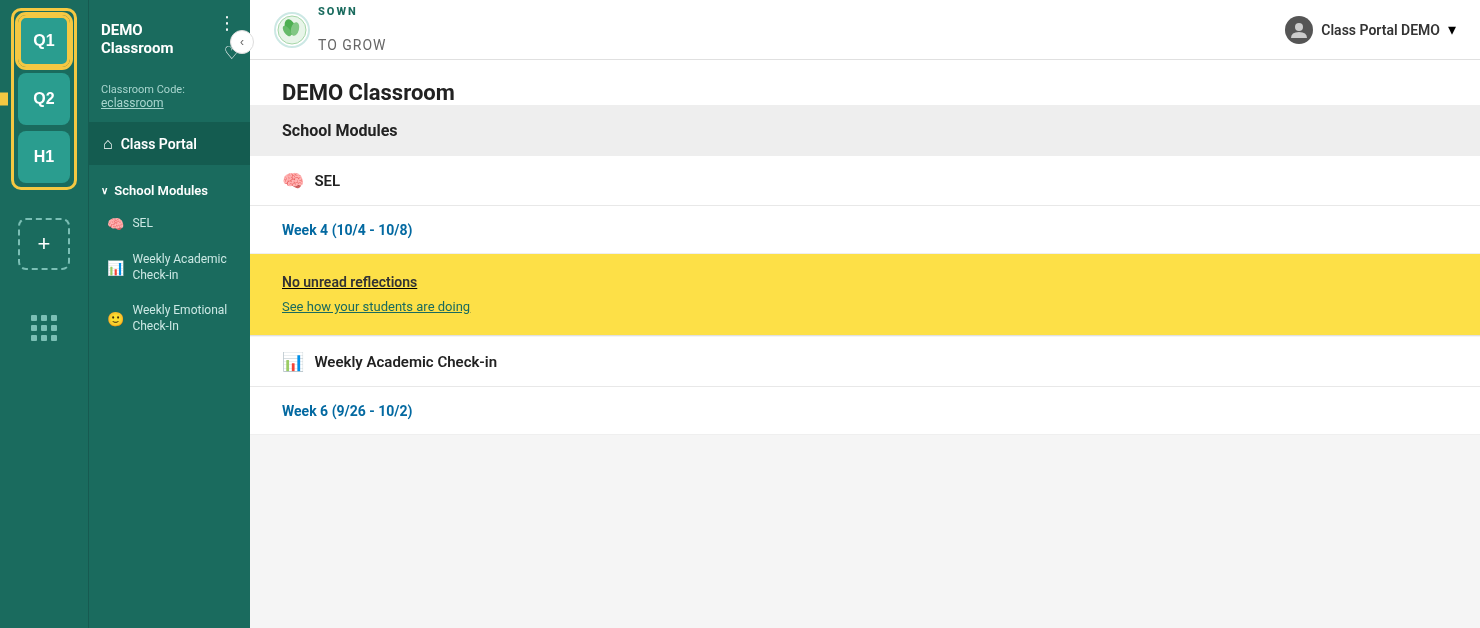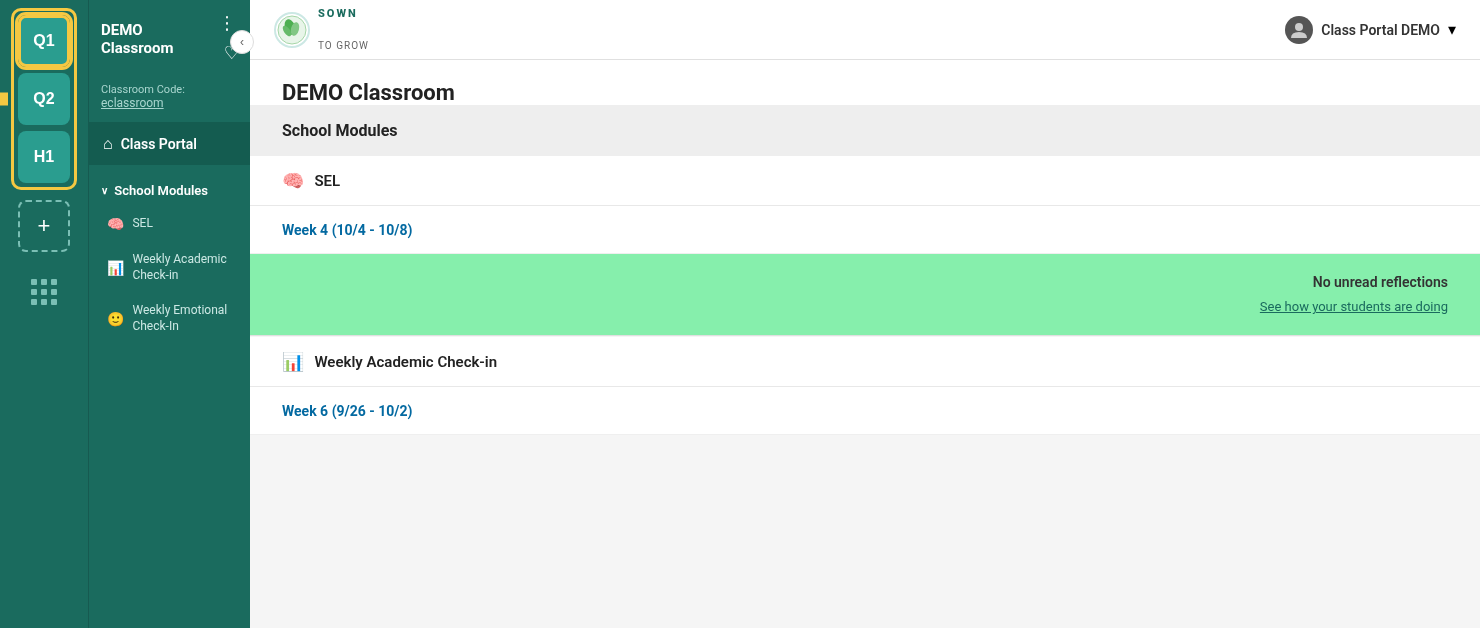--- a/index.html
+++ b/index.html
@@ -6,21 +6,21 @@
     body { font-family: -apple-system, BlinkMacSystemFont, 'Segoe UI', Roboto, sans-serif; display: flex; height: 628px; overflow: hidden; background: #f5f5f5; }
 
     
     .icon-sidebar {
       width: 88px;
       background: #1a6b5e;
       display: flex;
       flex-direction: column;
       align-items: center;
       padding-top: 8px;
-      gap: 6px;
+      gap: 24px;
       flex-shrink: 0;
       position: relative;
       z-index: 10;
     }
 
     .quarter-btn {
       width: 52px;
       height: 52px;
       border-radius: 8px;
       border: none;
@@ -220,21 +220,21 @@
     }
 
     .logo-sown {
       font-size: 11px;
       font-weight: 800;
       letter-spacing: 2px;
       color: #1a6b5e;
     }
 
     .logo-togrow {
-      font-size: 10px;
+      font-size: 14px;
       color: #666;
       letter-spacing: 1px;
       margin-top: 20px;
     }
 
     .admin-area {
       display: flex;
       align-items: center;
       gap: 8px;
       cursor: pointer;
@@ -353,23 +353,24 @@
     }
 
     .week-label {
       font-size: 14px;
       font-weight: 700;
       color: #0369a1;
     }
 
     .reflections-row {
       padding: 20px 32px;
-      background: #86efac;
-      text-align: right;
+      background: #fde047;
+      text-align: left;
       border-bottom: 1px solid #e0e0e0;
+      text-decoration: underline;
     }
 
     .no-reflections-text {
       font-size: 14px;
       font-weight: 600;
       color: #333;
       margin-bottom: 6px;
     }
 
     .see-how-link {

